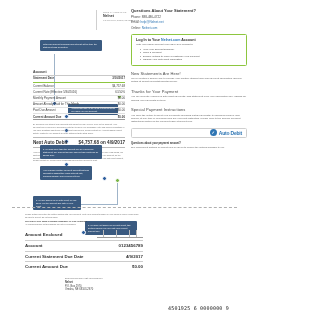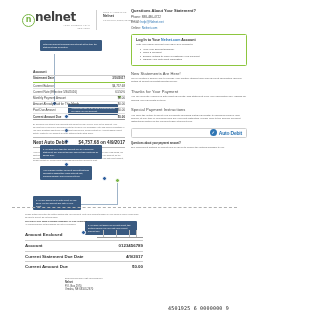--- a/index.html
+++ b/index.html
@@ -115,25 +115,20 @@
 
   .q-bot{font-size:2.6px;font-weight:bold;color:#333;margin-top:4px;}
   .q-bot2{font-size:2.4px;line-height:3.2px;color:#5b5b5b;margin-top:1px;}
 </style>
 </head>
 <body>
 
 <div class="page">
 
   <div class="header">
-    <div class="logo">
-      <div class="logo-word"><span class="logo-o">n</span><span>nelnet</span></div>
-      <div class="logo-tag">YOUR STUDENT LOAN</div>
-      <div class="logo-tag2">SERVICER</div>
-    </div>
     <div class="hdr-div"></div>
     <div class="hdr-addr">
       <div class="l1">SEND PAYMENTS TO:</div>
       <div class="l2">Nelnet</div>
       <div class="l3">P.O. Box 2970, Omaha, NE 68103-2970</div>
     </div>
   </div>
 
   <div class="callout" style="left:40px;top:40px;width:62px;">
     <span>Total loan amount (principal and interest) at the time the statement was generated.</span>

